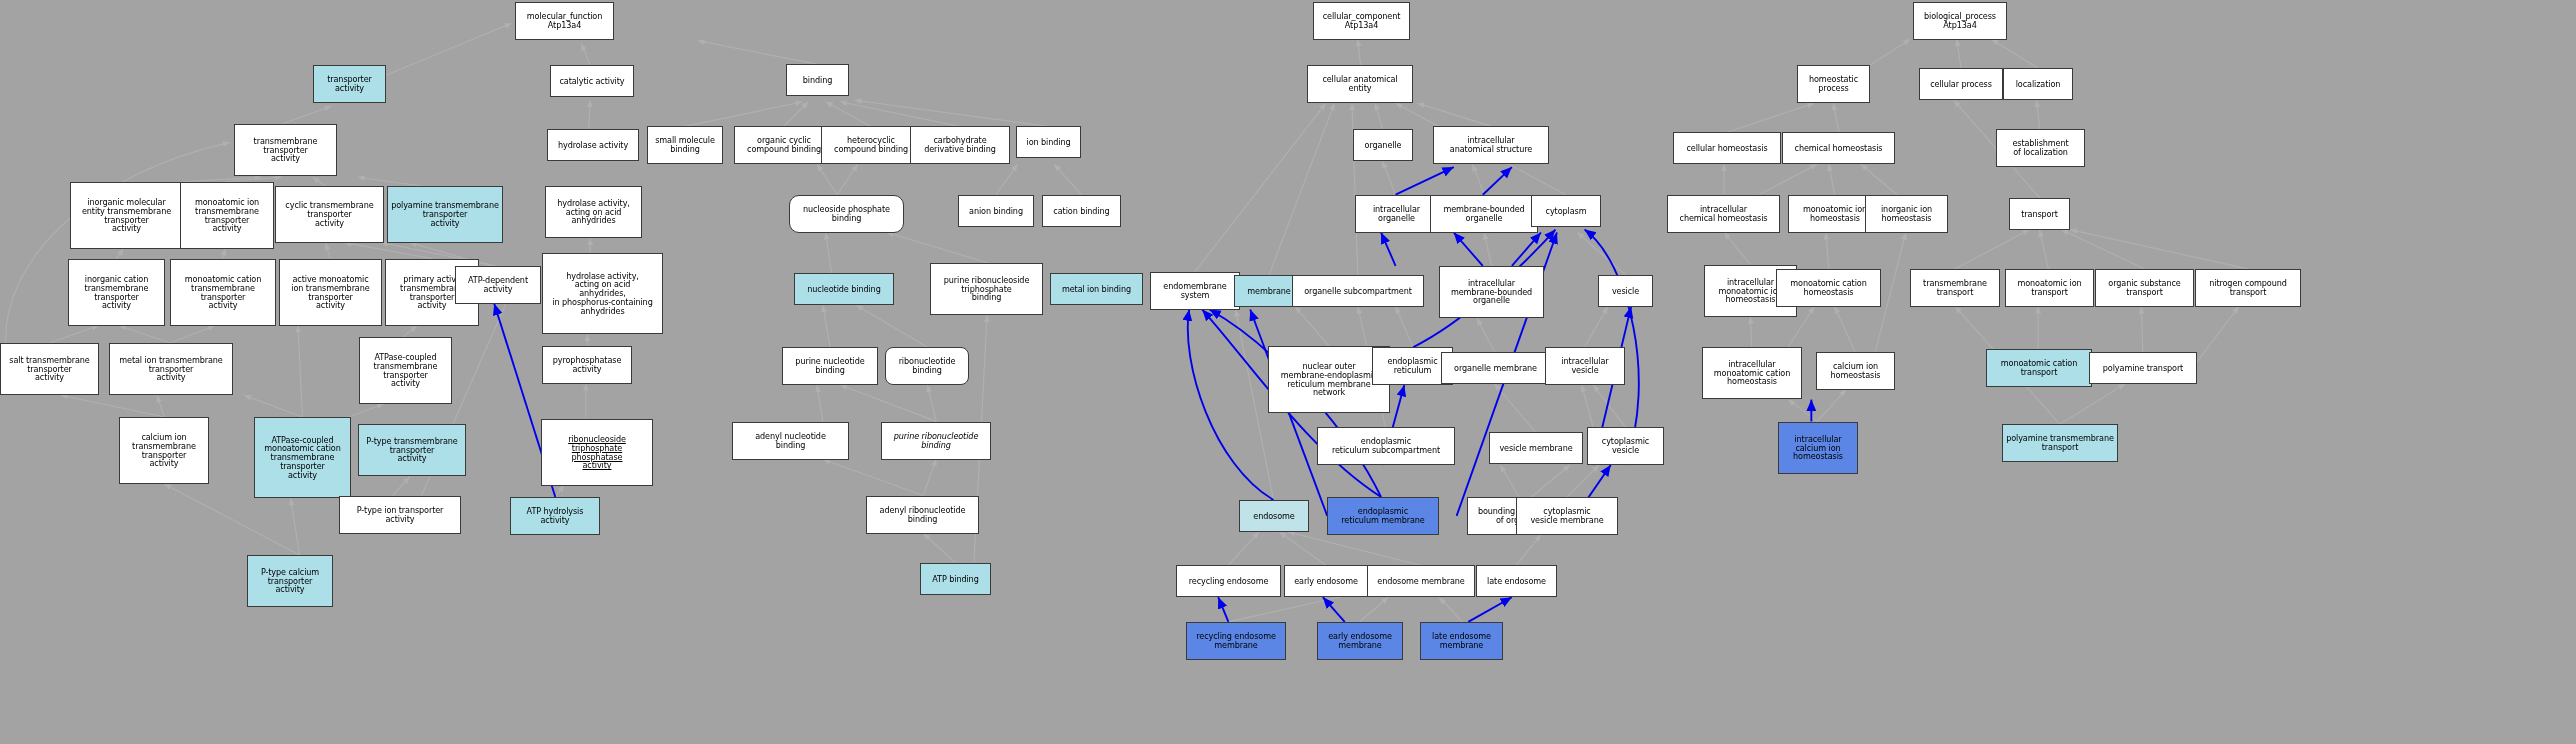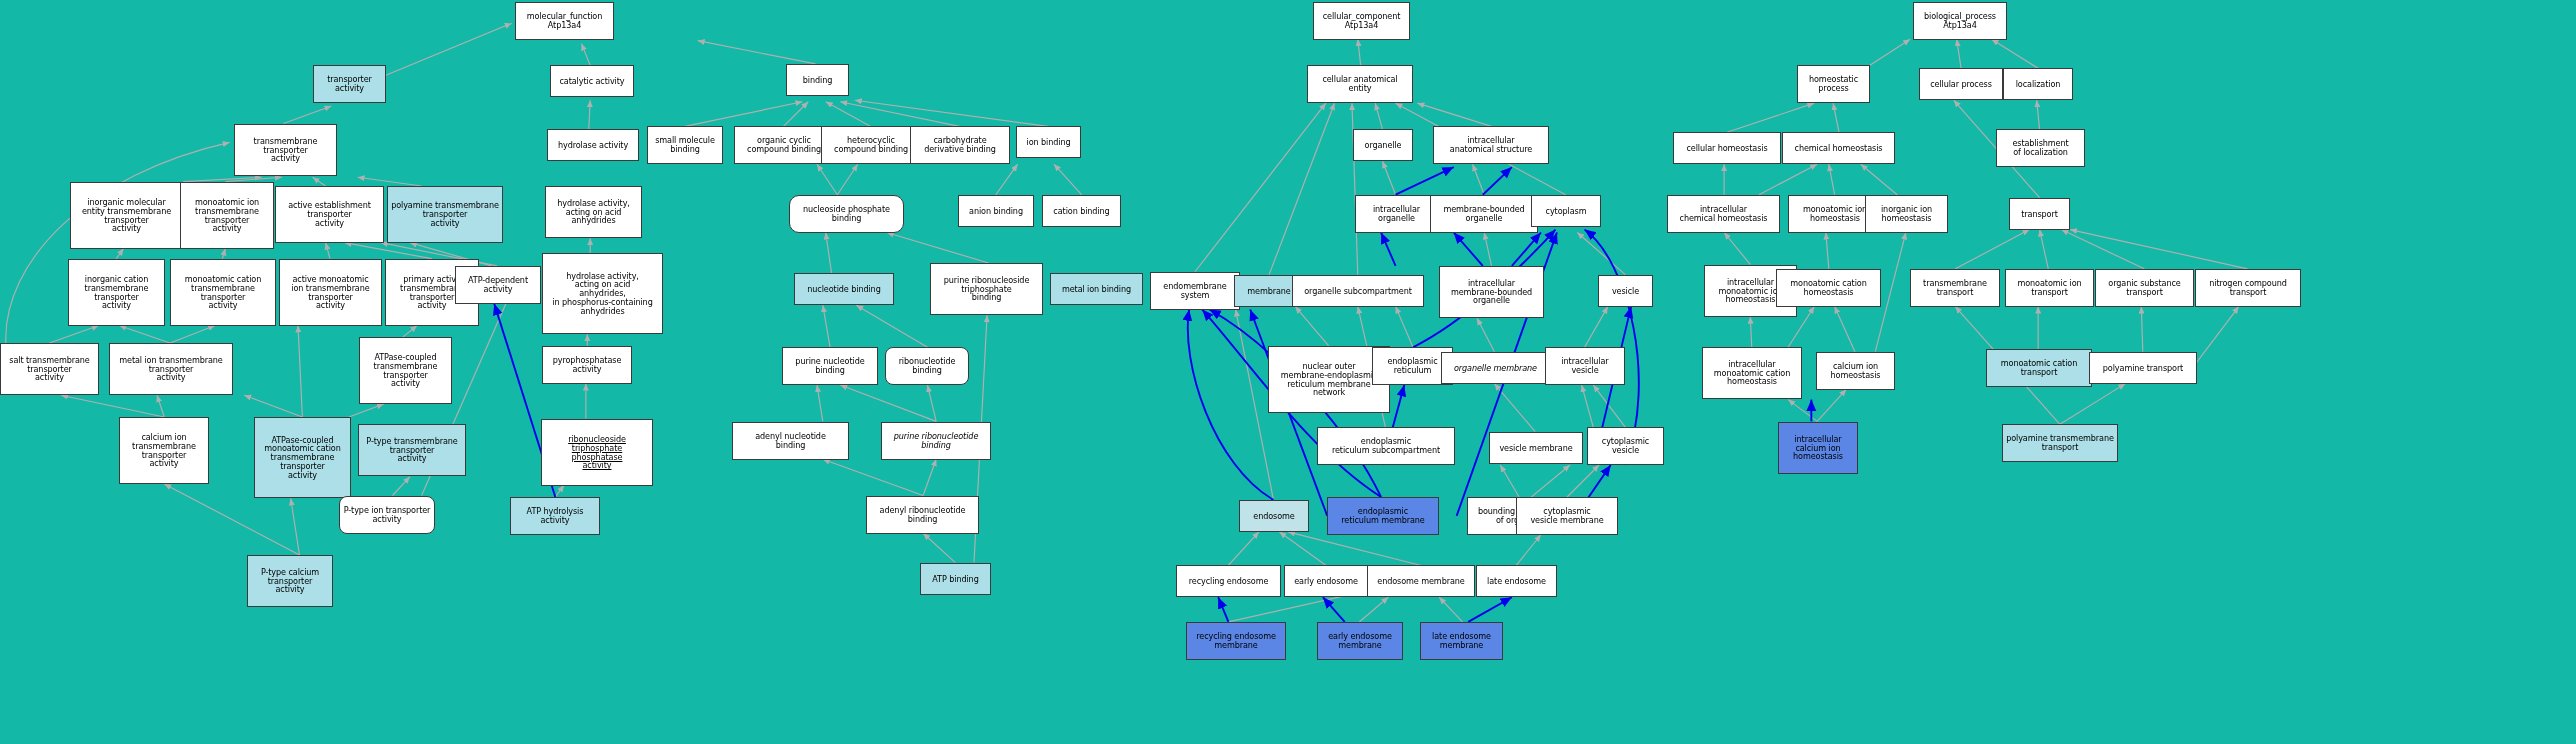--- a/index.html
+++ b/index.html
@@ -1,19 +1,19 @@
 <!DOCTYPE html>
 <html style="font-size:11.6px"><head>
 <meta charset="utf-8">
 <style>
   html,body{margin:0;padding:0;background:#ffffff;}
   #stage{
     position:relative;
     width:2576px;height:744px;
-    background:#14b8a6;
+    background:#a3a3a3;
     font-family:"DejaVu Sans","Liberation Sans",sans-serif;
     overflow:hidden;
   }
   svg.edges{position:absolute;left:0;top:0;width:2576px;height:744px;pointer-events:none;}
   .node{
     position:absolute;
     box-sizing:border-box;
     border:1.2px solid #3a3a3a;
     background:#ffffff;
     color:#000000;
@@ -204,21 +204,21 @@
 derivative binding</div>
     <div class="node " style="left: 1016px; top: 126px; width: 65px; height: 32px;">ion binding</div>
     <div class="node " style="left: 70px; top: 182px; width: 113px; height: 67px;">inorganic molecular
 entity transmembrane
 transporter
 activity</div>
     <div class="node " style="left: 180px; top: 182px; width: 94px; height: 67px;">monoatomic ion
 transmembrane
 transporter
 activity</div>
-    <div class="node " style="left: 275px; top: 186px; width: 109px; height: 57px;">active establishment
+    <div class="node " style="left: 275px; top: 186px; width: 109px; height: 57px;">cyclic transmembrane
 transporter
 activity</div>
     <div class="node lightblue" style="left: 387px; top: 186px; width: 116px; height: 57px;">polyamine transmembrane
 transporter
 activity</div>
     <div class="node " style="left: 545px; top: 186px; width: 97px; height: 52px;">hydrolase activity,
 acting on acid
 anhydrides</div>
     <div class="node " style="left: 789px; top: 195px; width: 115px; height: 38px; border-radius: 10px;">nucleoside phosphate
 binding</div>
@@ -277,21 +277,21 @@
 transporter
 activity</div>
     <div class="node " style="left: 541px; top: 419px; width: 112px; height: 67px; text-decoration: underline;">ribonucleoside
 triphosphate
 phosphatase
 activity</div>
     <div class="node " style="left: 732px; top: 422px; width: 117px; height: 38px;">adenyl nucleotide
 binding</div>
     <div class="node " style="left: 881px; top: 422px; width: 110px; height: 38px; font-style: italic;">purine ribonucleotide
 binding</div>
-    <div class="node " style="left: 339px; top: 496px; width: 96px; height: 38px; border-radius: 8px;">P-type ion transporter
+    <div class="node " style="left: 339px; top: 496px; width: 122px; height: 38px;">P-type ion transporter
 activity</div>
     <div class="node lightblue" style="left: 510px; top: 497px; width: 90px; height: 38px;">ATP hydrolysis
 activity</div>
     <div class="node " style="left: 866px; top: 496px; width: 113px; height: 38px;">adenyl ribonucleotide
 binding</div>
     <div class="node lightblue" style="left: 247px; top: 555px; width: 86px; height: 52px;">P-type calcium
 transporter
 activity</div>
     <div class="node lightblue" style="left: 920px; top: 563px; width: 71px; height: 32px;">ATP binding</div>
     <div class="node " style="left: 119px; top: 417px; width: 90px; height: 67px;">calcium ion
@@ -317,21 +317,21 @@
     <div class="node " style="left: 1439px; top: 266px; width: 105px; height: 52px;">intracellular
 membrane-bounded
 organelle</div>
     <div class="node " style="left: 1598px; top: 275px; width: 55px; height: 32px;">vesicle</div>
     <div class="node " style="left: 1268px; top: 346px; width: 122px; height: 67px;">nuclear outer
 membrane-endoplasmic
 reticulum membrane
 network</div>
     <div class="node " style="left: 1372px; top: 347px; width: 81px; height: 38px;">endoplasmic
 reticulum</div>
-    <div class="node " style="left: 1441px; top: 352px; width: 109px; height: 32px; font-style: italic;">organelle membrane</div>
+    <div class="node " style="left: 1441px; top: 352px; width: 109px; height: 32px;">organelle membrane</div>
     <div class="node " style="left: 1545px; top: 347px; width: 80px; height: 38px;">intracellular
 vesicle</div>
     <div class="node " style="left: 1317px; top: 427px; width: 138px; height: 38px;">endoplasmic
 reticulum subcompartment</div>
     <div class="node " style="left: 1489px; top: 432px; width: 94px; height: 32px;">vesicle membrane</div>
     <div class="node " style="left: 1587px; top: 427px; width: 77px; height: 38px;">cytoplasmic
 vesicle</div>
     <div class="node paleblue" style="left: 1239px; top: 500px; width: 70px; height: 32px;">endosome</div>
     <div class="node blue" style="left: 1327px; top: 497px; width: 112px; height: 38px;">endoplasmic
 reticulum membrane</div>

